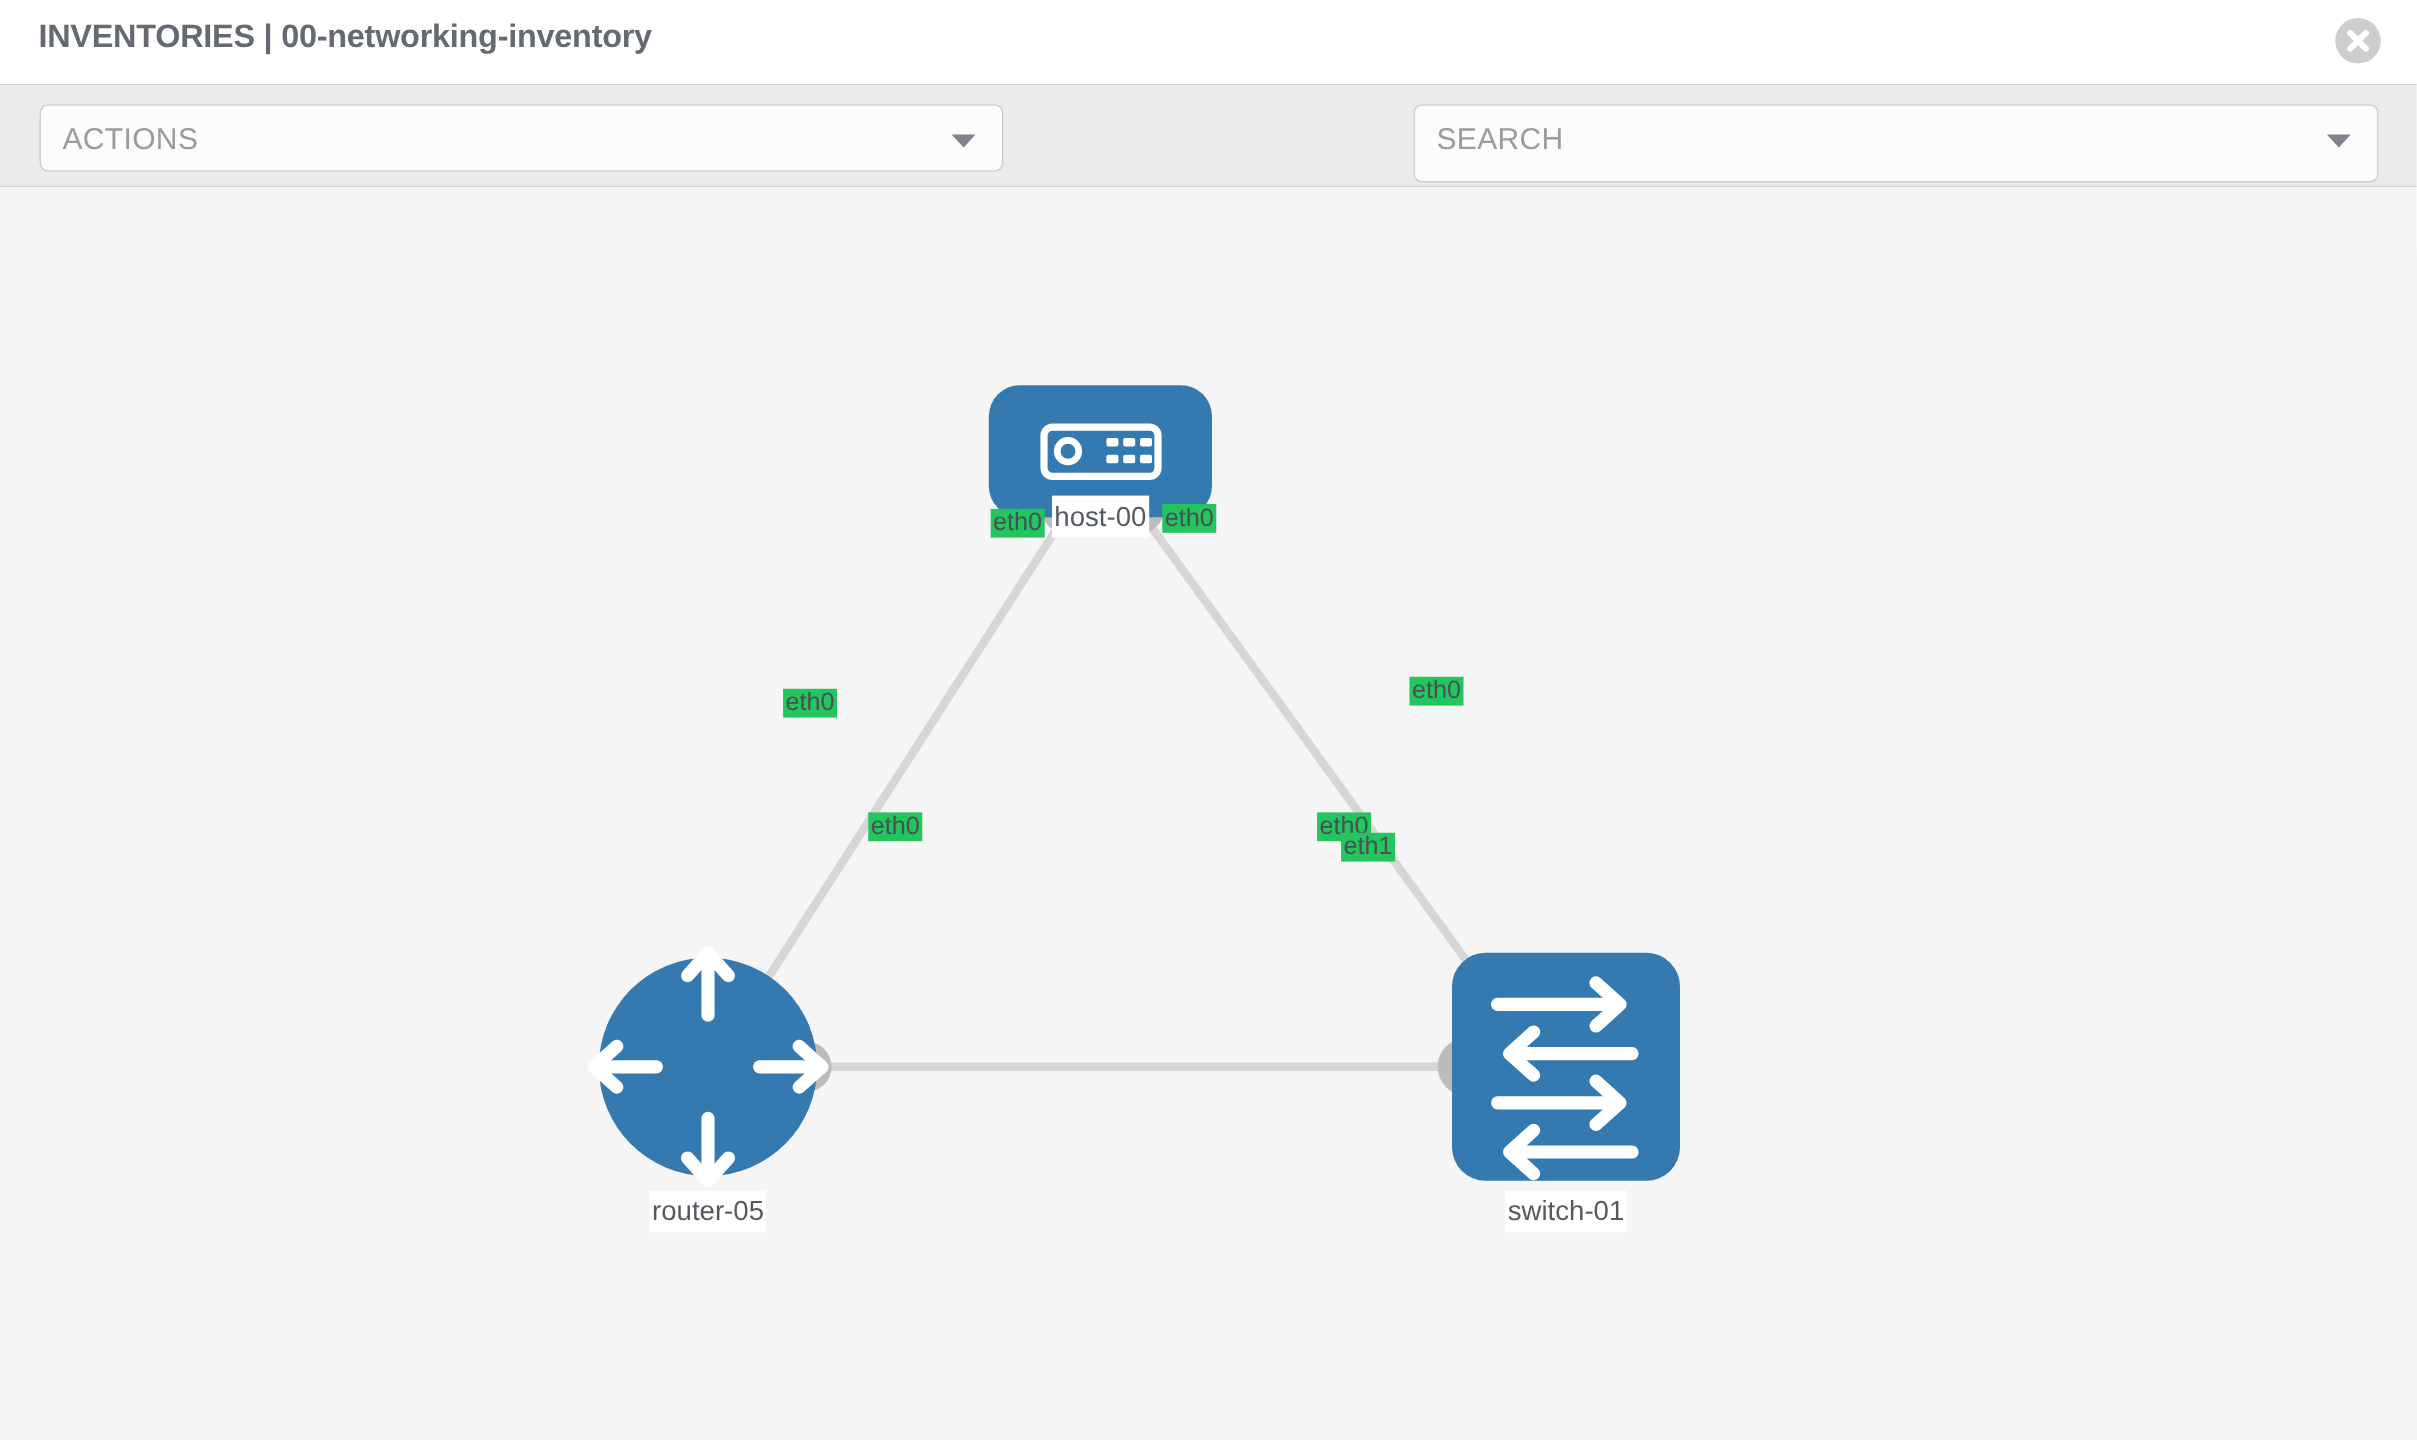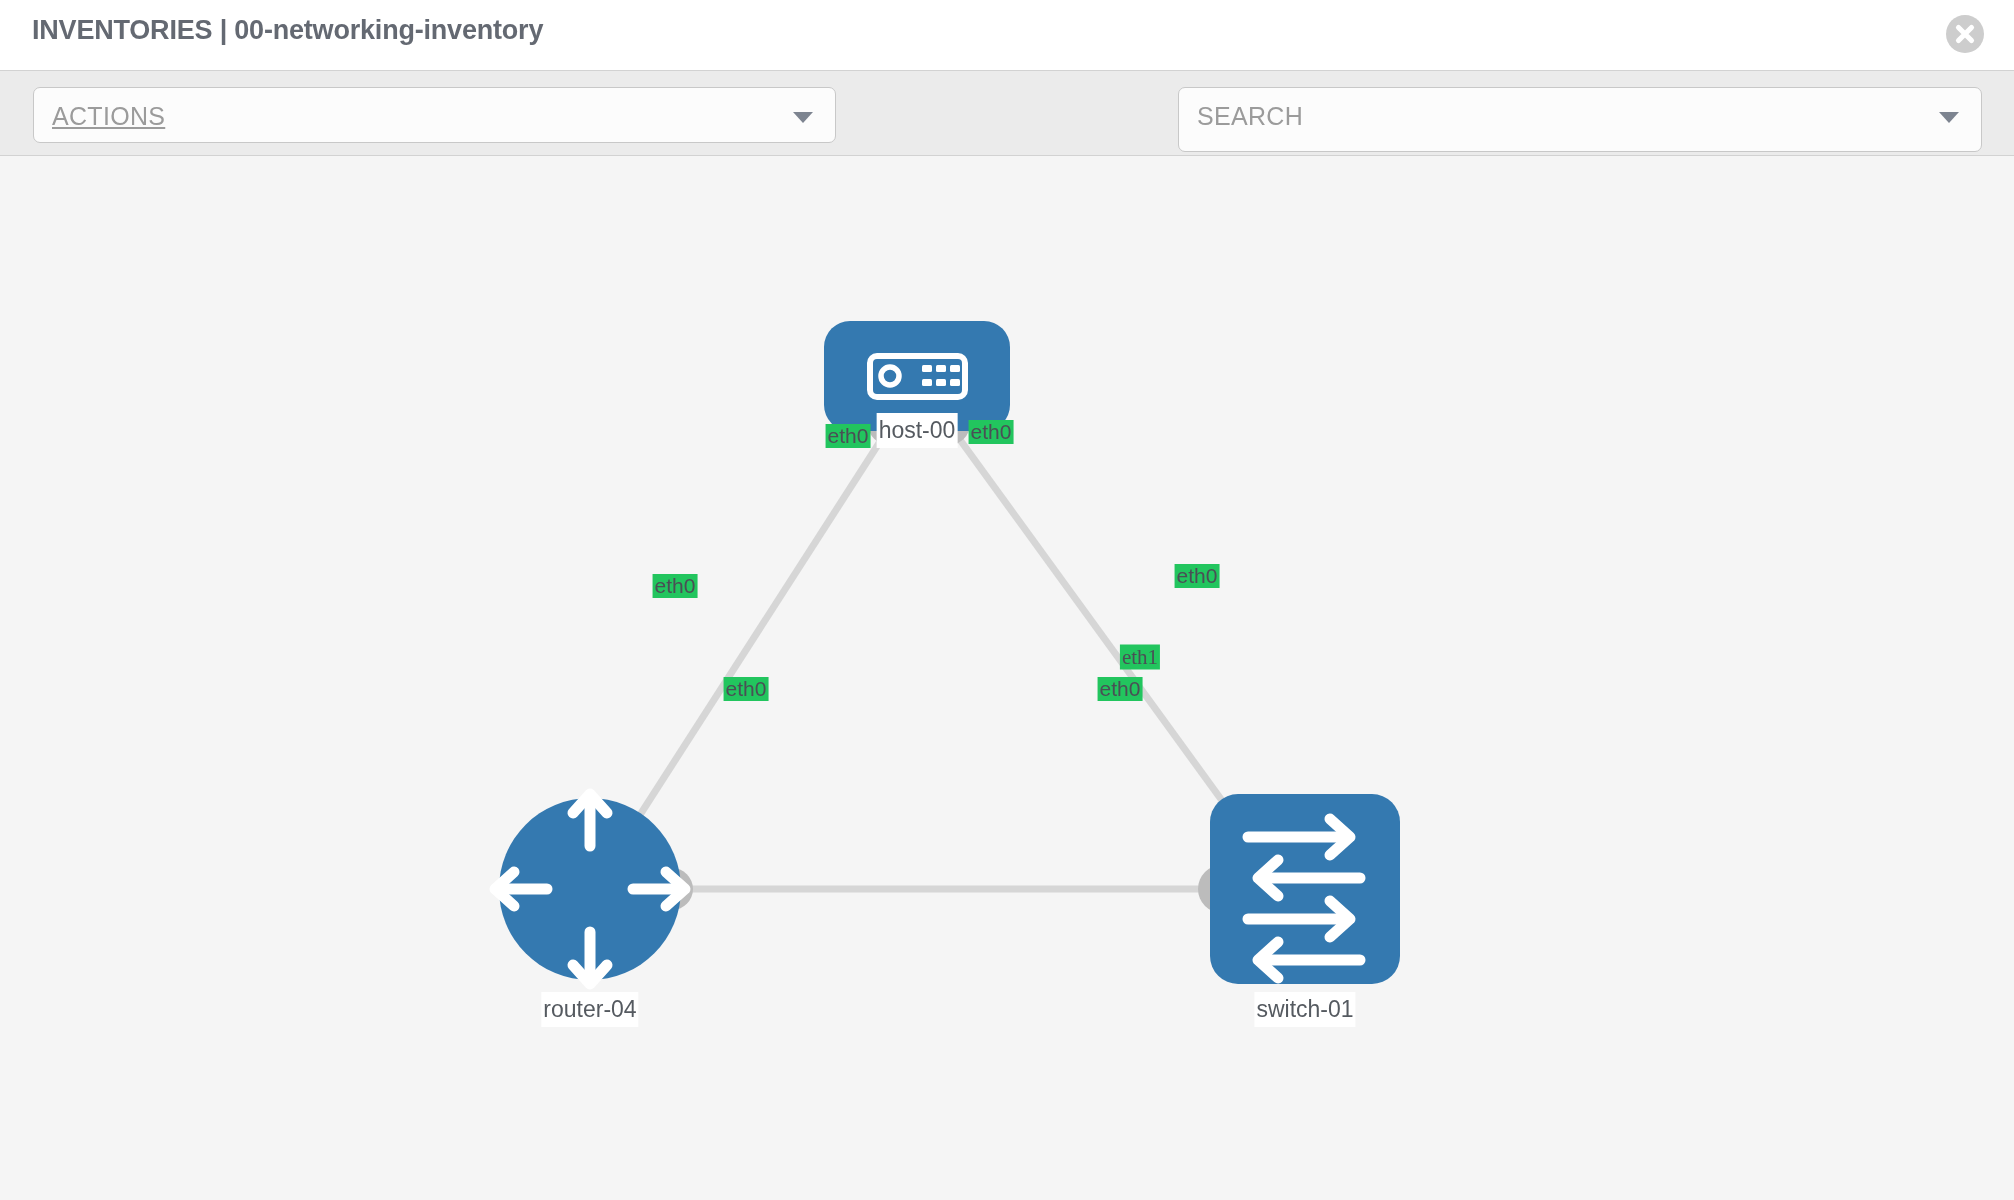--- a/index.html
+++ b/index.html
@@ -35,21 +35,21 @@
     border-top: 1px solid #d2d2d2;
     border-bottom: 1px solid #d2d2d2;
   }
   .actions-select {
     position: absolute; left: 33px; top: 16px; width: 803px; height: 56px;
     background: #fcfcfc; border: 1px solid #c8c8c8; border-radius: 7px;
     cursor: pointer;
   }
   .actions-label {
     position: absolute; left: 18px; top: 14px;
-    font-size: 25px; color: #9b9b9b; letter-spacing: 0.3px; text-decoration: underline;
+    font-size: 25px; color: #9b9b9b; letter-spacing: 0.3px;
   }
   .caret {
     position: absolute; right: 22px; top: 24px;
     width: 0; height: 0;
     border-left: 10px solid transparent;
     border-right: 10px solid transparent;
     border-top: 11px solid #7d8490;
   }
   .tool-icon {
     position: absolute; top: 92px; width: 46px; height: 46px;
@@ -191,27 +191,27 @@
             <path d="M1278 704 L1258 722 L1278 740"></path>
           <path d="M1248 763 L1348 763"></path>
             <path d="M1330 745 L1350 763 L1330 781"></path>
           <path d="M1360 804 L1260 804"></path>
             <path d="M1278 786 L1258 804 L1278 822"></path>
         </g>
       </g>
     </svg>
 
     <div class="node-label" style="left:917px; top:257px;">host-00</div>
-    <div class="node-label" style="left:590px; top:836px;">router-04</div>
+    <div class="node-label" style="left:590px; top:836px;">router-05</div>
     <div class="node-label" style="left:1305px; top:836px;">switch-01</div>
 
     <div class="iface-label" style="left:848px; top:280px;">eth0</div>
     <div class="iface-label" style="left:991px; top:276px;">eth0</div>
 
     <div class="iface-label" style="left:675px; top:430px;">eth0</div>
     <div class="iface-label" style="left:1197px; top:420px;">eth0</div>
 
     <div class="iface-label" style="left:746px; top:533px;">eth0</div>
     <div class="iface-label" style="left:1120px; top:533px;">eth0</div>
-    <div class="iface-label" style="left:1140px; top:501px;font-family:Liberation Serif, serif;">eth1</div>
+    <div class="iface-label" style="left:1140px; top:550px;">eth1</div>
 
   </div>
 </div>
 
 </body></html>

